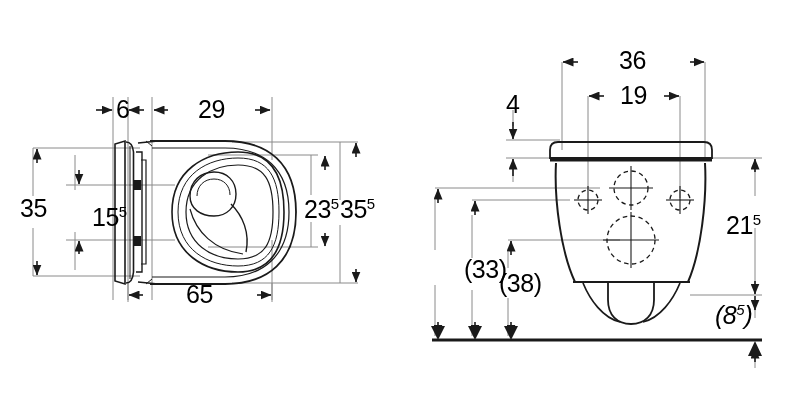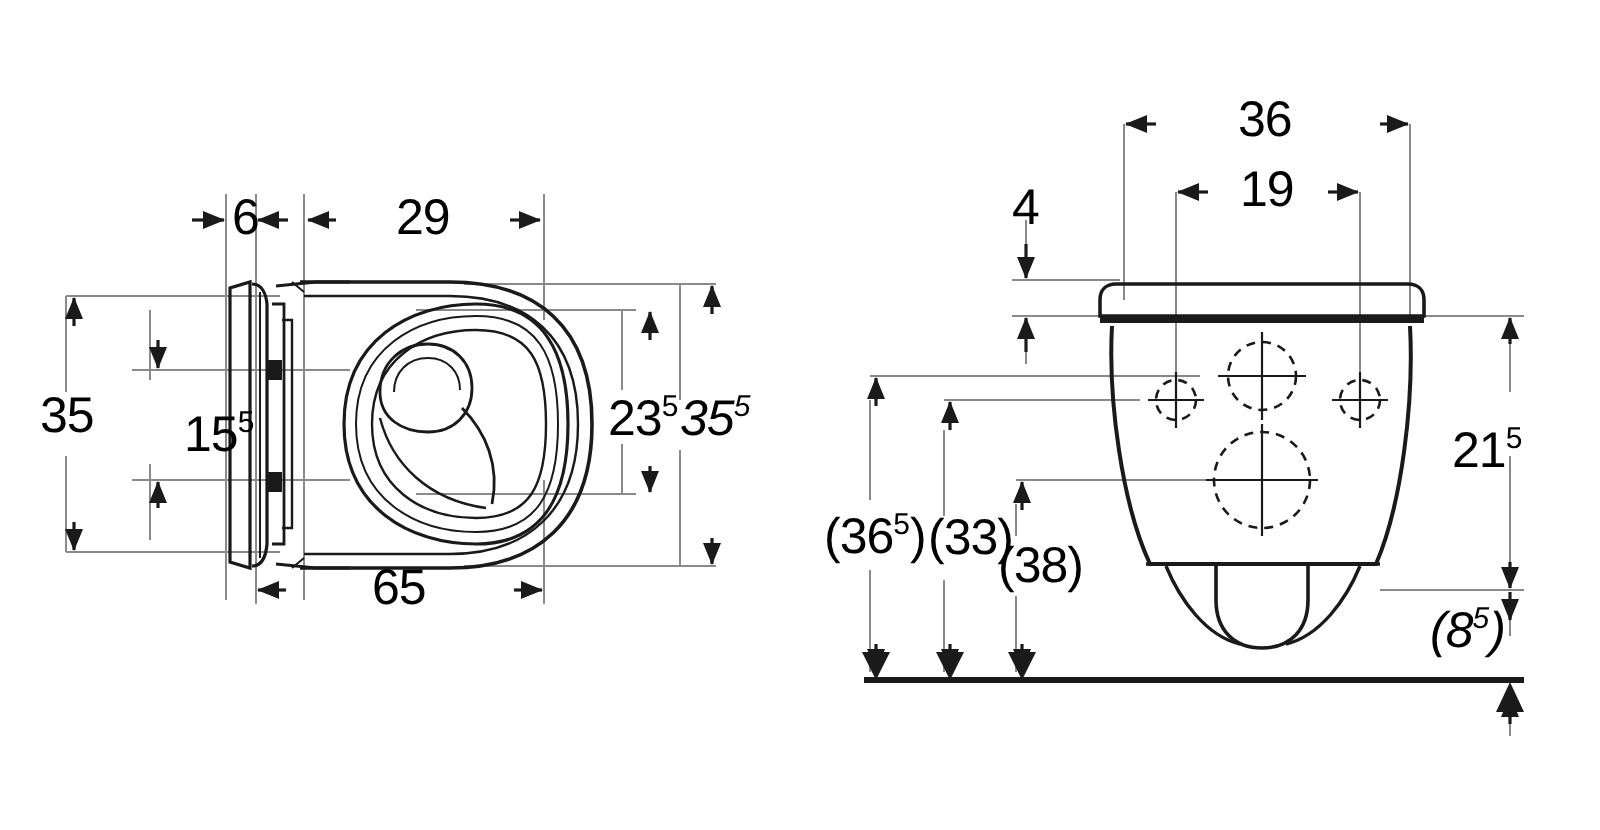--- a/index.html
+++ b/index.html
@@ -258,33 +258,30 @@
   <div class="dimtext" style="left:20px;top:196px;">35</div>
 
   <div class="dimtext" style="left:60px;top:204px;margin-left:32px;">
     <span>15</span><sup>5</sup>
   </div>
 
   <div class="dimtext" style="left:304px;top:196px;text-align:right;">
     <span>23</span><sup>5</sup>
   </div>
 
-  <div class="dimtext" style="left:340px;top:196px;font-style:italic;">
+  <div class="dimtext" style="left:340px;top:196px;">
     <span>35</span><sup>5</sup>
   </div>
 
   <div class="dimtext" style="left:619px;top:48px;">36</div>
 
   <div class="dimtext" style="left:620px;top:83px;">19</div>
 
   <div class="dimtext" style="left:506px;top:92px;">4</div>
 
-  <div class="dimtext" style="left:412px;top:255px;">
-    <span>(36</span><sup>5</sup><span>)</span>
-  </div>
 
   <div class="dimtext" style="left:464px;top:257px;">(33)</div>
 
   <div class="dimtext" style="left:499px;top:271px;">(38)</div>
 
   <div class="dimtext" style="left:726px;top:212px;">
     <span>21</span><sup>5</sup>
   </div>
 
   <div class="dimtext" style="left:715px;top:302px;font-style:italic;">

